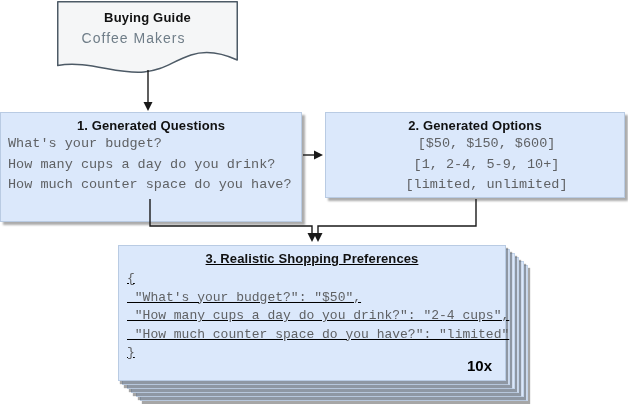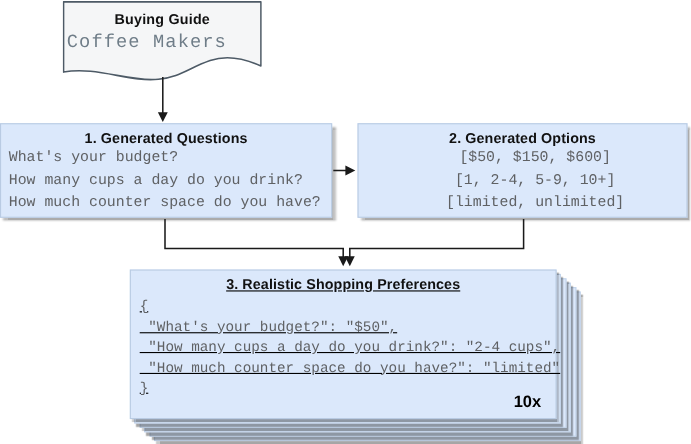--- a/index.html
+++ b/index.html
@@ -9,28 +9,28 @@
   }
   
   #doc{position:absolute;left:57px;top:1px;width:181px;height:80px;}
   #doc svg{position:absolute;left:0;top:0;}
   .doc-title{
     position:absolute;left:0;top:9px;width:181px;text-align:center;
     font-size:13px;font-weight:bold;color:#111111;letter-spacing:.2px;
   }
   .doc-subtitle{
     position:absolute;left:0;top:29px;width:153px;text-align:center;
-    font-family:Liberation Mono, monospace;font-size:17px;color:#6f7d88;letter-spacing:1px;
+    font-family:Liberation Sans, sans-serif;font-size:14px;color:#6f7d88;letter-spacing:1px;
   }
   
   .bluebox{
     position:absolute;background:#dbe8fb;border:1px solid #b9cbe3;
     box-shadow:3px 3px 2px rgba(0,0,0,0.33);box-sizing:border-box;
   }
-  #box-questions{left:0px;top:112px;width:302px;height:86px;}
+  #box-questions{left:0px;top:112px;width:302px;height:110px;}
   #box-options{left:325px;top:112px;width:300px;height:86px;}
   .box-title{
     text-align:center;font-size:13px;font-weight:bold;color:#111111;
     padding-top:5px;letter-spacing:.1px;
   }
   .mono-lines{
     font-family:"Liberation Mono",monospace;font-size:13.5px;color:#5f6164;
     line-height:20.5px;margin-top:1px;padding-left:23px;
   }
   #box-questions .mono-lines{padding-left:7px;text-align:left;}

